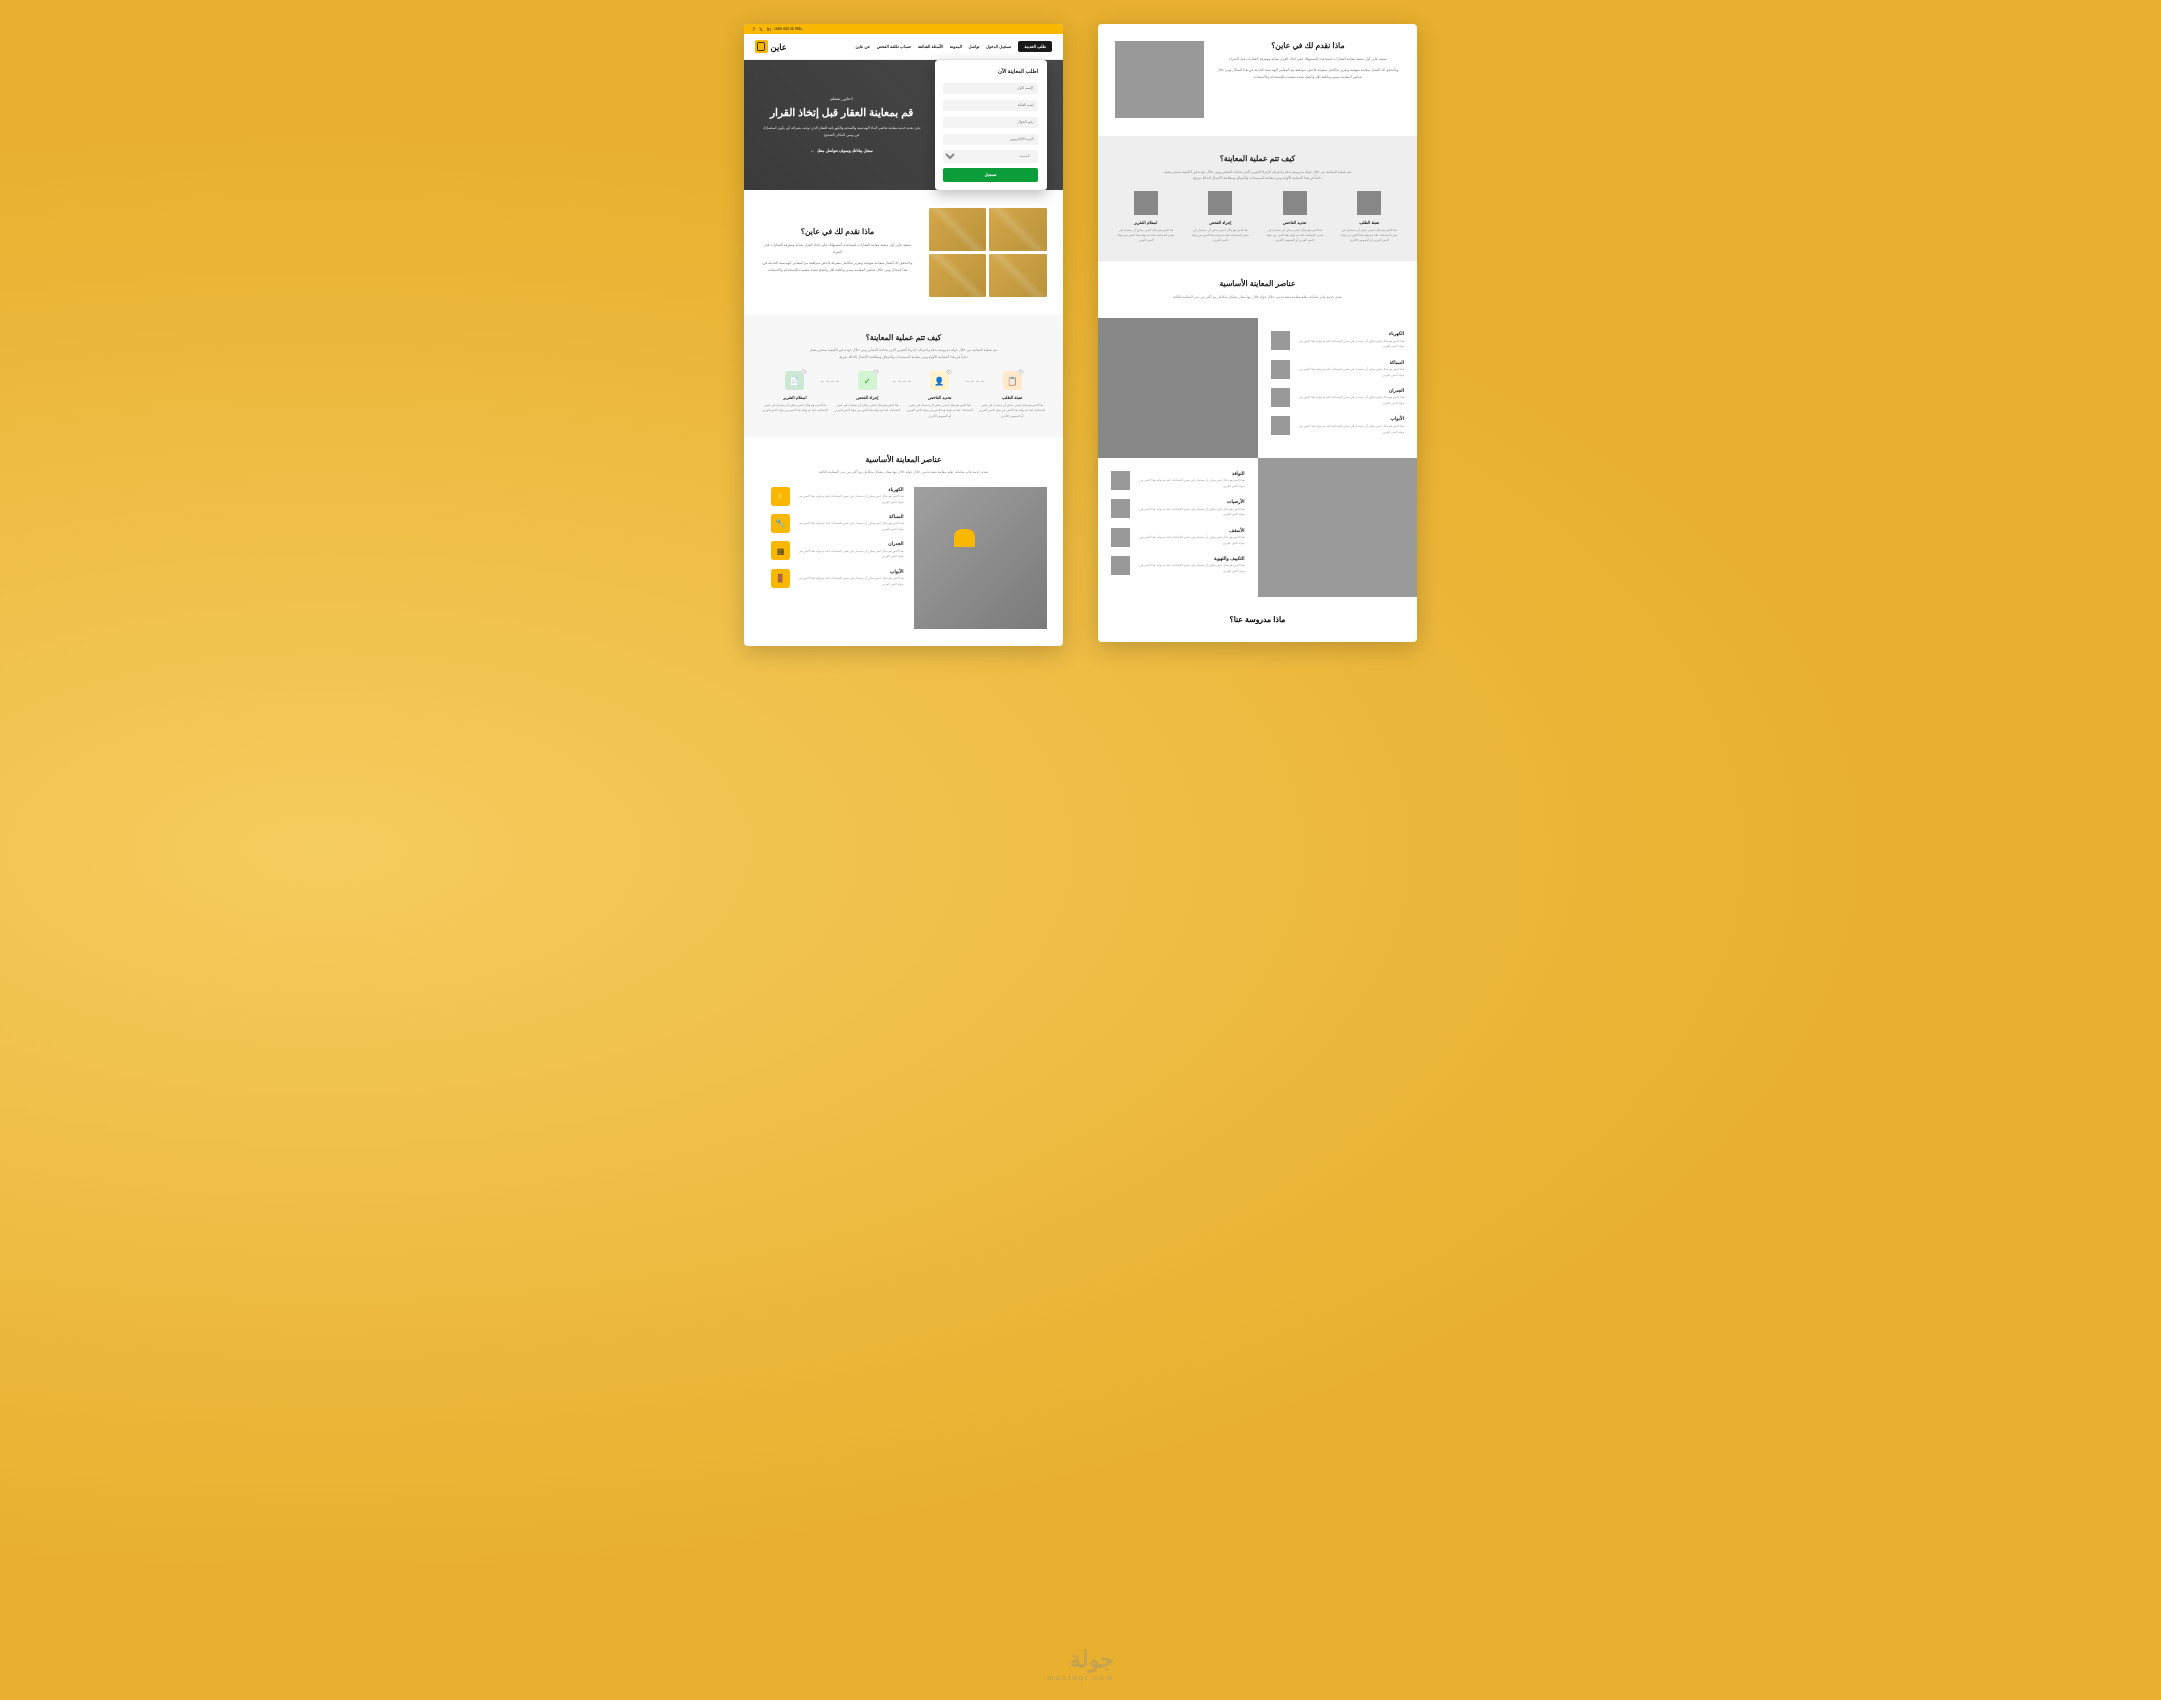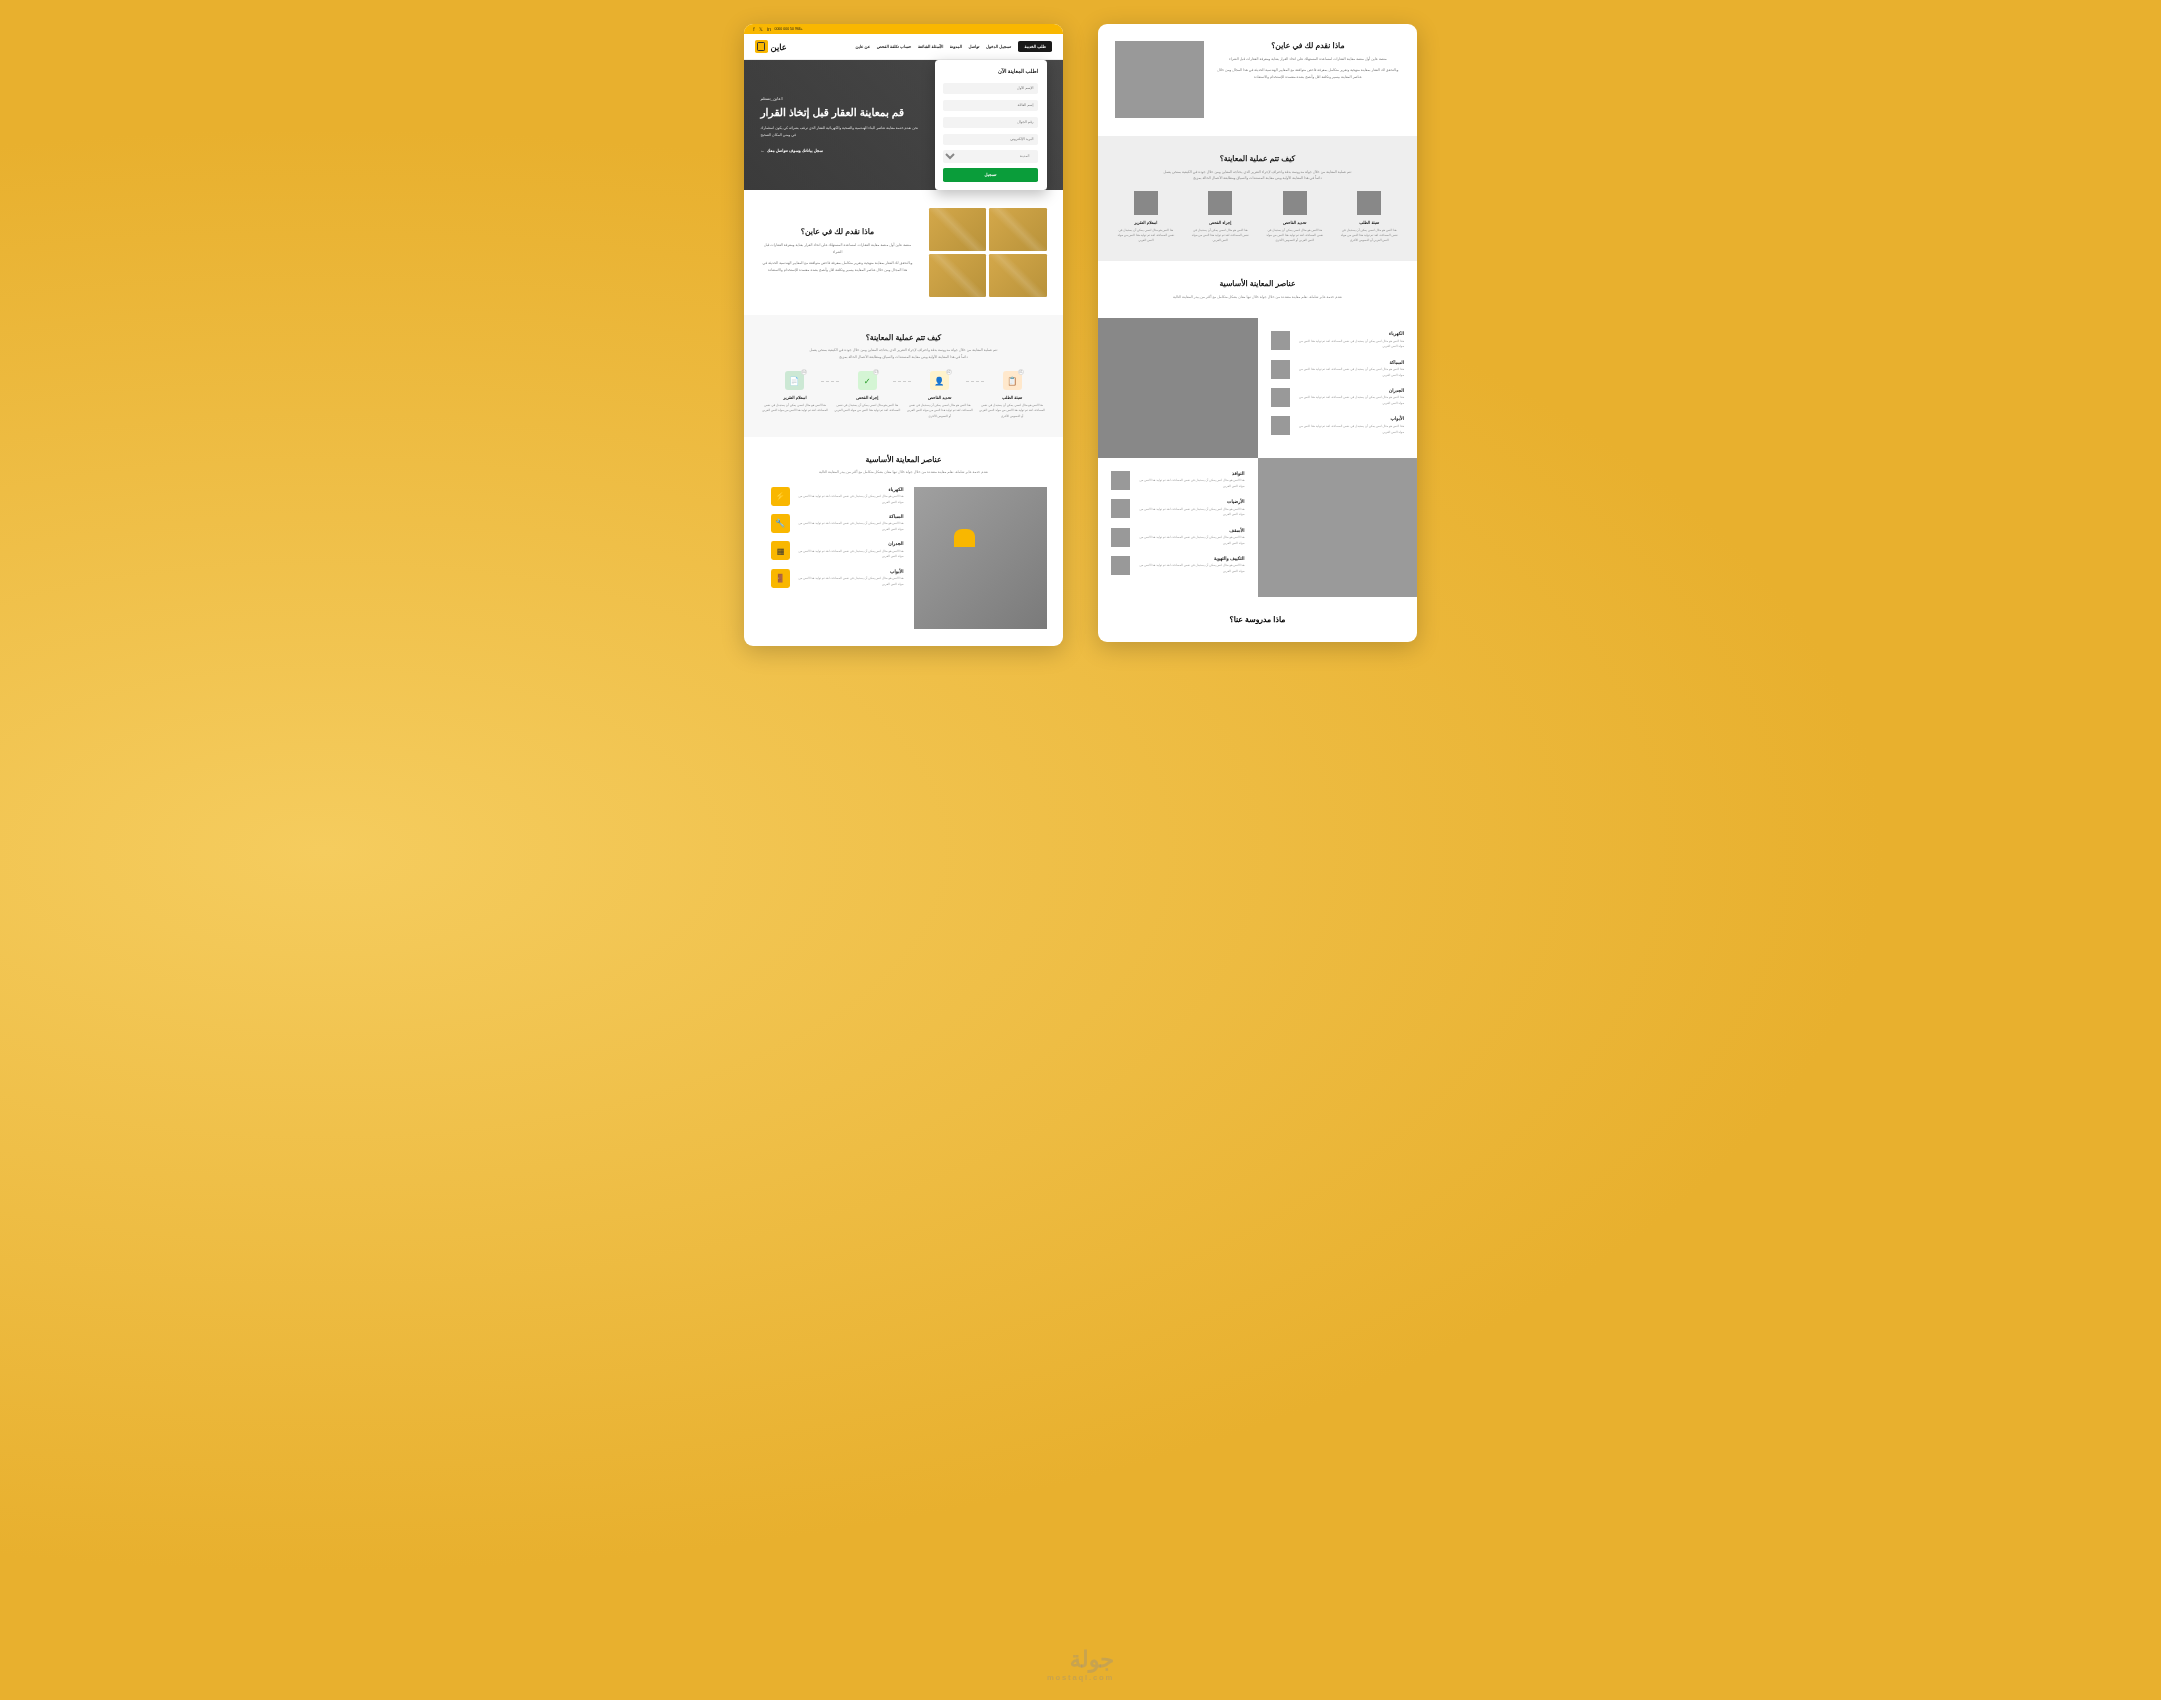--- a/index.html
+++ b/index.html
@@ -1,39 +1,39 @@
 <!DOCTYPE html>
 <html dir="rtl" lang="ar" style="font-size:9.4px"><head>
 <meta charset="utf-8">
 <style>
 *{margin:0;padding:0;box-sizing:border-box;font-family:Tahoma,Arial,sans-serif}
 body{background:#f0c041;background:radial-gradient(ellipse at 15% 50%,#f5cc5e,#e8b02e 60%);min-height:100vh;padding:23.6px 11.8px}
 .wrap{display:flex;gap:35px;justify-content:center;align-items:flex-start;max-width:827px;margin:0 auto}
-.mockup{background:#fff;width:319px;border-radius:9px;box-shadow:0 5.9px 23.6px rgba(0,0,0,0.2);overflow:hidden}
+.mockup{background:#fff;width:319px;border-radius:4px;box-shadow:0 5.9px 23.6px rgba(0,0,0,0.2);overflow:hidden}
 .watermark{position:fixed;bottom:17.7px;left:50%;transform:translateX(-50%);color:rgba(140,140,140,0.35);font-size:22.4px;font-weight:bold;letter-spacing:1.2px;z-index:99}
 .watermark small{display:block;font-size:7.7px;letter-spacing:1.8px;font-weight:bold}
 
 
 .topbar{background:#f9b700;height:10.6px;display:flex;align-items:center;justify-content:flex-end;padding:0 5.9px;gap:3.5px}
 .social-ico{width:4.7px;height:4.7px;display:inline-block;color:#1a1a1a;font-size:4.7px}
 .phone{font-size:3.5px;color:#1a1a1a;margin-right:auto}
 
 
 .nav{display:flex;align-items:center;padding:5.9px 10.6px;gap:7px;border-bottom:0.6px solid #eee}
 .logo{display:flex;align-items:center;gap:3px;margin-right:auto}
 .logo-ico{width:13px;height:13px;background:#f9b700;border-radius:1.8px;position:relative}
 .logo-ico::before{content:"";position:absolute;top:2.4px;left:2.4px;right:2.4px;bottom:2.4px;border:1.2px solid #333;border-radius:1.2px}
 .logo-txt{font-weight:bold;font-size:8.3px;color:#1a1a1a}
 .nav-links{display:flex;gap:6.5px}
 .nav-link{font-size:4.1px;color:#222;text-decoration:none;font-weight:600}
 .cta-btn{background:#1a1a1a;color:#fff;font-size:4.1px;padding:3px 6.5px;border:none;border-radius:1.8px;font-weight:600}
 
 
 .hero{position:relative;height:130px;background:#555;background:linear-gradient(rgba(30,30,30,0.6),rgba(30,30,30,0.6)),linear-gradient(45deg,#666,#888);display:flex;align-items:center;padding:0 16.5px;gap:11.8px}
-.hero-text{flex:1;color:#fff;text-align:left}
+.hero-text{flex:1;color:#fff;text-align:center}
 .hero-tag{font-size:4.1px;opacity:0.9;margin-bottom:3.5px}
 .hero-title{font-size:10.6px;font-weight:bold;line-height:1.5;margin-bottom:4.7px}
 .hero-desc{font-size:3.5px;line-height:1.8;opacity:0.85;margin-bottom:4.7px}
 .hero-cta{font-size:4.1px;font-weight:bold;display:inline-flex;align-items:center;gap:2.4px}
 .form-card{background:#fff;border-radius:3.5px;padding:8.3px;width:112px;box-shadow:0 4.7px 14px rgba(0,0,0,0.25)}
 .form-title{font-size:5.3px;font-weight:bold;color:#1a1a1a;text-align:right;margin-bottom:5.9px}
 .form-in{width:100%;background:#f3f3f3;border:none;border-radius:1.8px;padding:3.5px 4.7px;font-size:3.5px;margin-bottom:3.5px;text-align:right}
 .form-sel{width:100%;background:#f3f3f3;border:none;border-radius:1.8px;padding:3.5px 4.7px;font-size:3.5px;margin-bottom:4.7px;color:#888}
 .form-sub{width:100%;background:#0a9d3a;color:#fff;border:none;border-radius:1.8px;padding:4.1px;font-size:4.1px;font-weight:bold}
 

